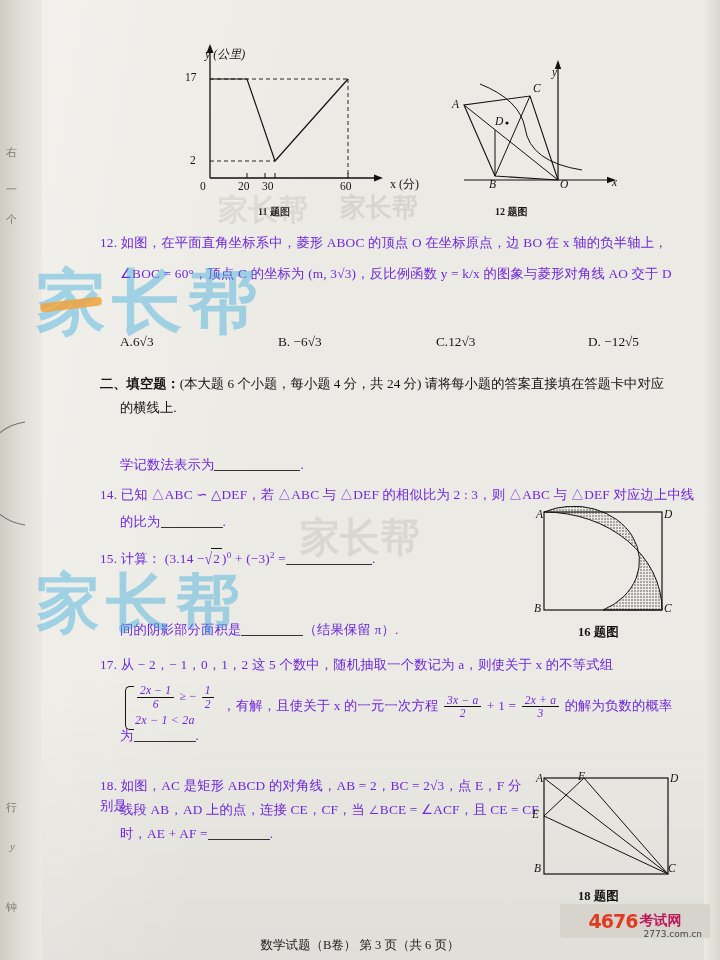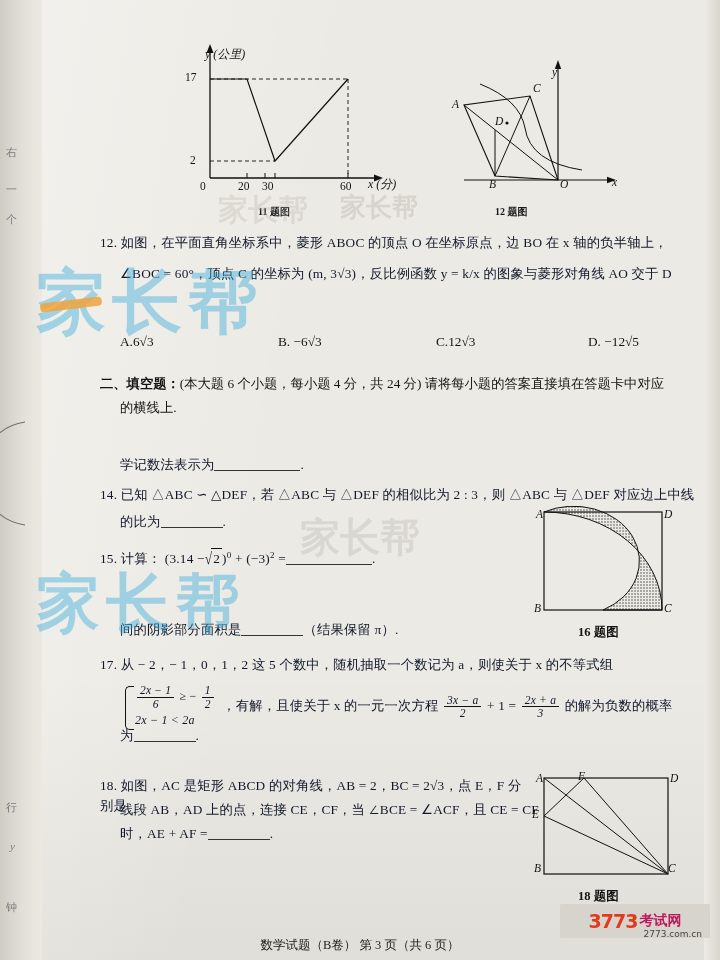--- a/index.html
+++ b/index.html
@@ -36,21 +36,21 @@
   }
   .fig-cap{
     position:absolute;font-size:10px;font-weight:bold;color:#1a1a1a;
   }
 
   
   .q{
     position:absolute;
     font-size:13.3px;
     line-height:20px;
-    color:#0f172a;
+    color:#6d28d9;
     letter-spacing:.2px;
   }
   .bld{font-weight:bold;}
   .blank{
     display:inline-block;min-width:62px;border-bottom:1px solid #333;
     height:13px;vertical-align:-2px;
   }
   .blank.l{min-width:86px;}
 
   
@@ -140,21 +140,21 @@
     <line x1="90" y1="138" x2="90" y2="133" stroke="#111" stroke-width="1"></line>
     <line x1="163" y1="138" x2="163" y2="133" stroke="#111" stroke-width="1"></line>
   </svg>
   <div style="position:absolute;left:205px;top:46px;font-size:12px;font-style:italic;">y (公里)</div>
   <div style="position:absolute;left:185px;top:71px;font-size:11.5px;">17</div>
   <div style="position:absolute;left:190px;top:154px;font-size:11.5px;">2</div>
   <div style="position:absolute;left:200px;top:180px;font-size:11.5px;">0</div>
   <div style="position:absolute;left:238px;top:180px;font-size:11.5px;">20</div>
   <div style="position:absolute;left:262px;top:180px;font-size:11.5px;">30</div>
   <div style="position:absolute;left:340px;top:180px;font-size:11.5px;">60</div>
-  <div style="position:absolute;left:368px;top:176px;font-size:12px;font-style:italic;">x (分)</div>
+  <div style="position:absolute;left:390px;top:176px;font-size:12px;">x (分)</div>
   <div class="fig-cap" style="left:258px;top:205px;">11 题图</div>
 
   <svg style="position:absolute;left:450px;top:58px;" width="170" height="135">
 
     <line x1="108" y1="8" x2="108" y2="122" stroke="#111" stroke-width="1.2"></line>
     <polygon points="108,2 104.8,11 111.2,11" fill="#111"></polygon>
     <line x1="14" y1="122" x2="160" y2="122" stroke="#111" stroke-width="1.2"></line>
     <polygon points="166,122 157,118.8 157,125.2" fill="#111"></polygon>
 
     <polygon points="14,47 45,118 108,122 80,38" fill="none" stroke="#111" stroke-width="1.1"></polygon>
@@ -309,20 +309,20 @@
   <div class="cap" style="left:578px;top:888px;">18 题图</div>
 
   <div class="wm" style="left:218px;top:190px;font-size:30px;opacity:.30;color:#b6b2aa;">家长帮</div>
   <div class="wm wm2" style="left:36px;top:256px;font-size:70px;letter-spacing:6px;">家长帮</div>
   <div class="wm" style="left:340px;top:190px;font-size:26px;opacity:.22;color:#8e8b84;">家长帮</div>
   <div class="wm" style="left:300px;top:510px;font-size:40px;opacity:.22;color:#9b978f;">家长帮</div>
   <div class="wm wm2" style="left:36px;top:560px;font-size:64px;letter-spacing:6px;">家长帮</div>
   <div class="wm-orange" style="left:40px;top:300px;width:62px;height:9px;transform:rotate(-7deg);border-radius:4px;"></div>
 
   <div class="logo">
-    <span class="t1">3773</span>
+    <span class="t1">4676</span>
     <span class="t2">考试网</span>
     <span class="t3">2773.com.cn</span>
   </div>
 
   <div class="footer">数学试题（B卷） 第 3 页（共 6 页）</div>
 
 </div>
 
 </body></html>

